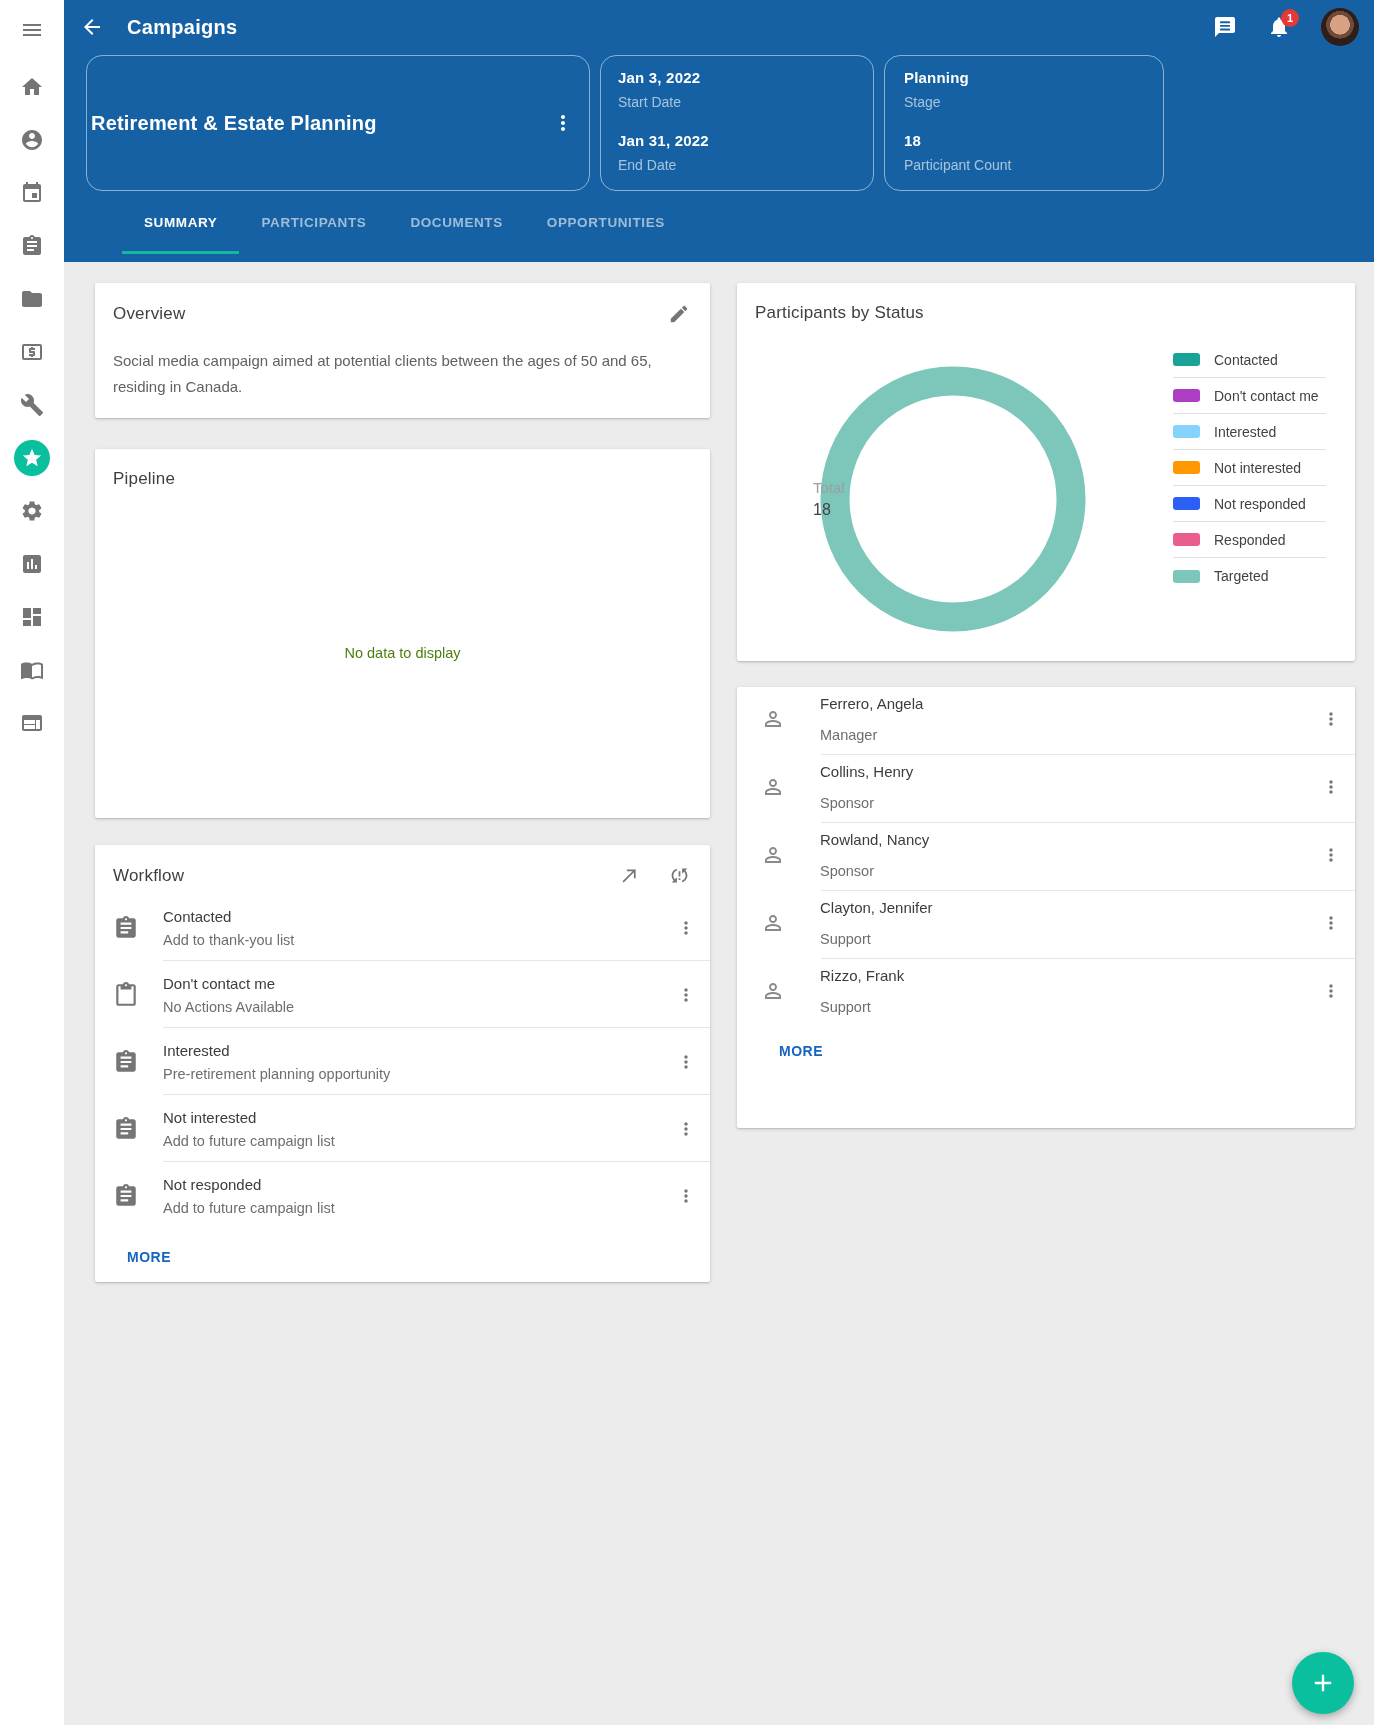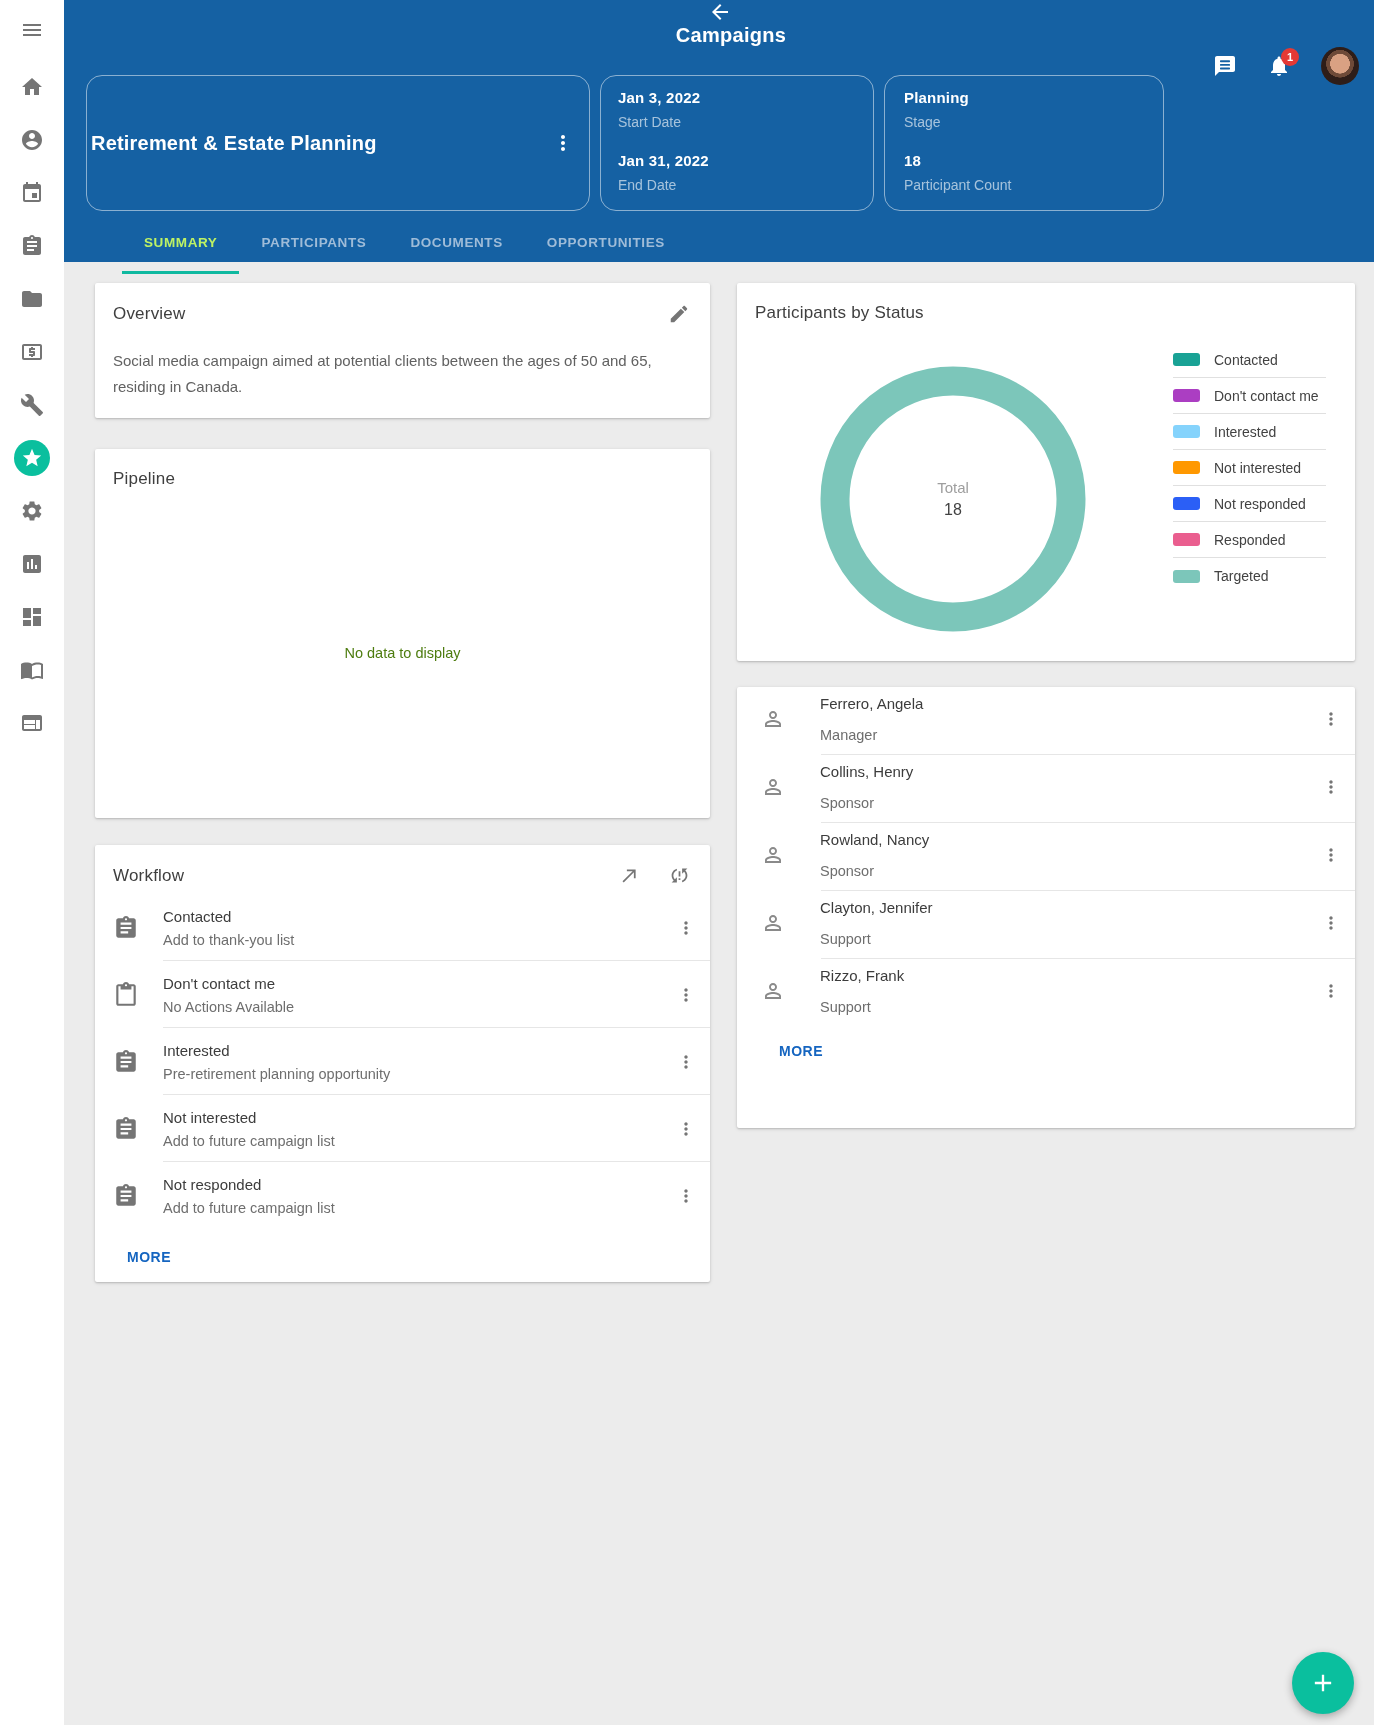--- a/index.html
+++ b/index.html
@@ -11,21 +11,21 @@
              display:flex; flex-direction:column; align-items:center; }
   .sb-burger { height:60px; display:flex; align-items:center; justify-content:center; width:100%; cursor:pointer; }
   .sb-item { height:53px; width:100%; display:flex; align-items:center; justify-content:center; cursor:pointer; }
   .sb-item:first-of-type { margin-top:8px; }
   .ic { width:24px; height:24px; fill:#757575; display:block; }
   .sb-active-bg { width:36px; height:36px; border-radius:50%; background:#0abf9e; display:flex; align-items:center; justify-content:center; }
   .sb-active-bg .ic { fill:#ffffff; width:22px; height:22px; }
 
   
   .header { position:absolute; left:64px; top:0; width:1310px; height:262px; background:#1561a3; color:#fff; }
-  .topbar { height:74px; display:flex; align-items:center; padding:0 15px 0 16px;flex-direction:column; }
+  .topbar { height:54px; display:flex; align-items:center; padding:0 15px 0 16px; }
   .back-btn { width:24px; height:24px; cursor:pointer; }
   .back-btn svg { fill:#ffffff; width:24px; height:24px; }
   .page-title { font-size:20px; font-weight:700; letter-spacing:.3px; margin-left:23px; }
   .topbar-right { margin-left:auto; display:flex; align-items:center; gap:30px; }
   .tb-ic { width:24px; height:24px; cursor:pointer; position:relative; }
   .tb-ic svg { width:24px; height:24px; fill:#ffffff; }
   .badge { position:absolute; top:-6px; right:-8px; min-width:18px; height:18px; border-radius:50%;
            background:#e53935; color:#fff; font-size:11px; font-weight:700; display:flex; align-items:center; justify-content:center; }
   .avatar { width:38px; height:38px; border-radius:50%; cursor:pointer; border:0;
             background: radial-gradient(circle at 50% 44%, #d9a183 0 34%, #6e4a38 35% 48%, #2e1d18 49% 100%); }
@@ -39,21 +39,21 @@
   .kebab-w svg { fill:#ffffff; width:24px; height:24px; }
   .hbox.dates { width:274px; padding:13px 12px 0 17px; }
   .hbox.stage { width:280px; padding:13px 12px 0 19px; }
   .hv { font-size:15px; font-weight:700; letter-spacing:.2px; }
   .hl { font-size:14px; color:rgba(255,255,255,.62); margin-top:8px; }
   .hgap { margin-top:22px; }
 
   .tabs { display:flex; padding-left:58px; height:63px; align-items:stretch; }
   .tab { padding:0 22px; display:flex; align-items:center; font-size:13.5px; font-weight:700; letter-spacing:.6px;
          color:#9fbcd8; cursor:pointer; position:relative; }
-  .tab.active { color:#bef264; }
+  .tab.active { color:#ffffff; }
   .tab.active::after { content:""; position:absolute; left:0; right:0; bottom:0; height:3px; background:#10b9a0; }
 
   
   .content { position:absolute; left:64px; top:262px; width:1310px; height:1463px; padding:21px 19px 0 31px; display:flex; }
   .col-l { width:615px; }
   .col-r { width:618px; margin-left:27px; }
   .card { background:#ffffff; border-radius:2px; box-shadow:0 1px 2px rgba(0,0,0,.16), 0 1px 4px rgba(0,0,0,.1); }
   .card-head { display:flex; align-items:center; padding:20px 20px 0 18px; }
   .card-title { font-size:17px; color:#3f3f3f; letter-spacing:.2px; }
   .head-ic { margin-left:auto; width:22px; height:22px; cursor:pointer; }
@@ -79,21 +79,21 @@
   .wf-status { font-size:15px; color:#3c3c3c; }
   .wf-action { font-size:14.5px; color:#6e6e6e; margin-top:7px; }
   .row-kebab { margin-left:auto; width:20px; height:20px; cursor:pointer; }
   .row-kebab svg { width:20px; height:20px; fill:#757575; }
   .more-btn { display:inline-block; margin:14px 0 0 24px; font-size:14px; font-weight:700; letter-spacing:.5px;
               color:#1565c0; cursor:pointer; padding:6px 8px; }
 
   .participants { height:378px; position:relative; }
   .donut-wrap { position:absolute; left:76px; top:76px; width:280px; height:280px; }
   .donut-center { position:absolute; left:0; top:0; width:280px; height:280px; display:flex; flex-direction:column;
-                  align-items:center; justify-content:center; }
+                  justify-content:center; }
   .donut-total-label { font-size:15px; color:#9e9e9e; }
   .donut-total-value { font-size:16px; color:#424242; margin-top:5px; }
   .legend { position:absolute; left:436px; top:59px; width:153px; }
   .lg-row { height:36px; display:flex; align-items:center; border-bottom:1px solid #e0e0e0; }
   .lg-row:last-child { border-bottom:none; }
   .lg-swatch { width:27px; height:13px; border-radius:3px; flex:0 0 27px; }
   .lg-label { margin-left:14px; font-size:14px; color:#424242; white-space:nowrap; }
 
   .team { margin-top:26px; height:441px; }
   .team-rows { margin-top:10px; }

